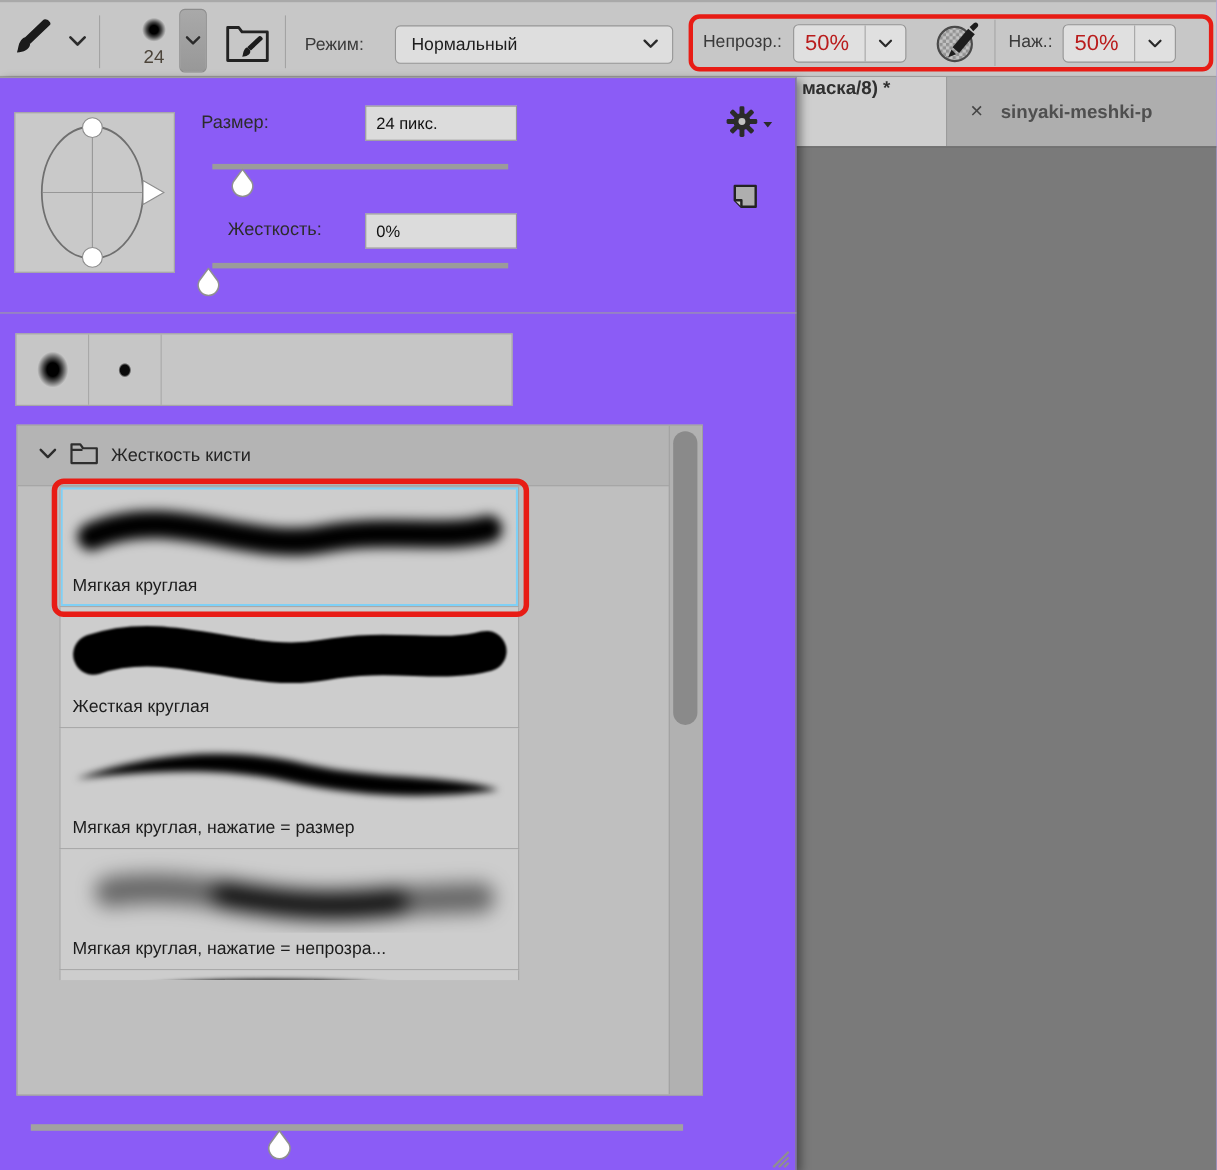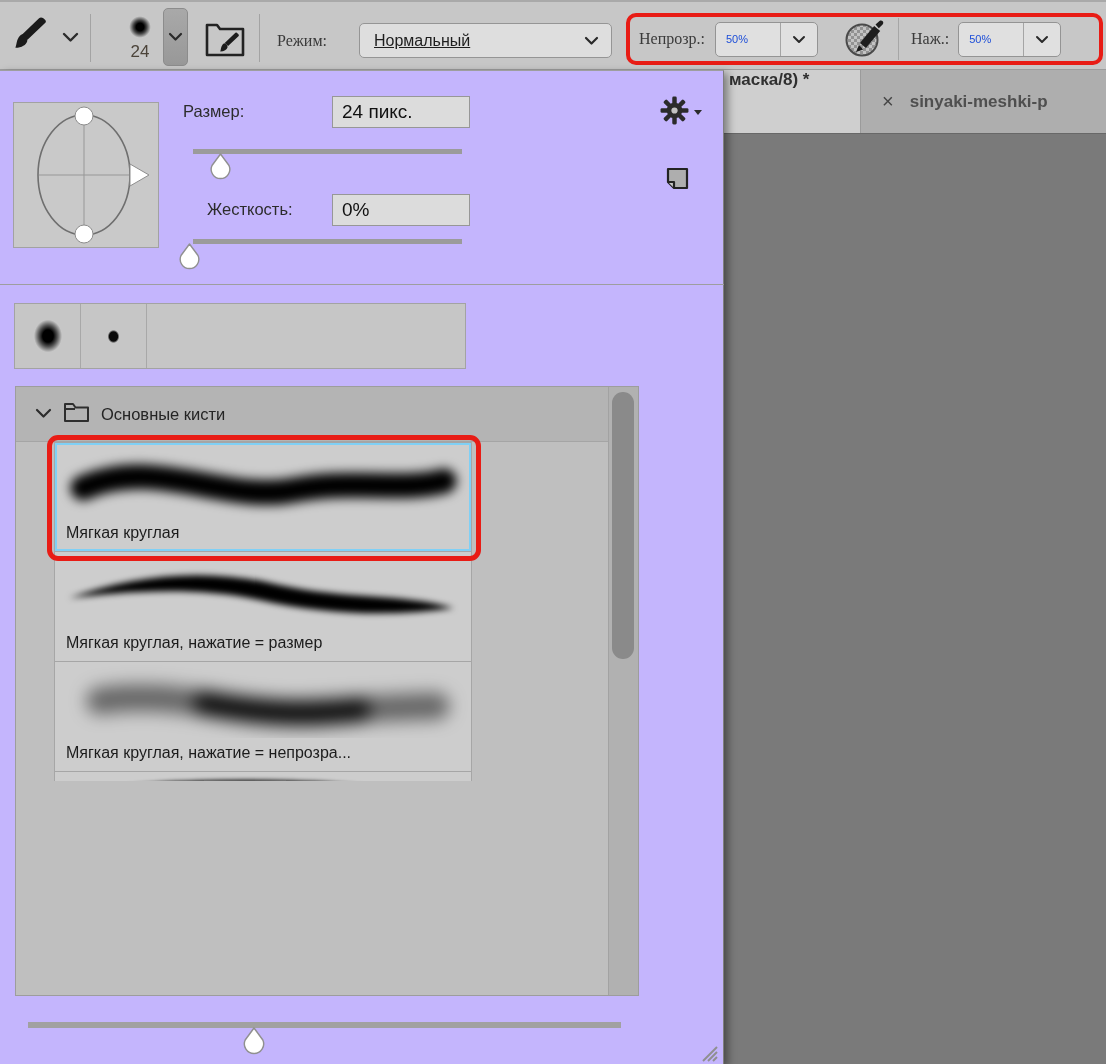--- a/index.html
+++ b/index.html
@@ -13,46 +13,46 @@
   .vsep { width:1px; background:#a3a3a3; }
   .chev { display:inline-block; }
   .tool-btn { display:flex; align-items:center; }
   #preset-dot { width:30px; height:30px;
     background:radial-gradient(closest-side, #000 26%, rgba(0,0,0,.65) 45%, rgba(0,0,0,0) 72%); }
   #preset-size { font-size:17px; color:#4c443a; text-align:center; }
   #preset-dd-btn { width:25px; height:58px; border-radius:5px; border:1px solid #8c8c8c;
     background:linear-gradient(#a9a9a9,#989898); display:flex; align-items:center; justify-content:center; }
   .field { background:#dedede; border:1.5px solid #959595; border-radius:4px; height:35px;
     display:flex; align-items:center; font-size:16px; color:#1d1d1d; }
-  #mode-select { width:253px; border-radius:5px; padding-left:14px; justify-content:space-between;text-decoration:underline; }
+  #mode-select { width:253px; border-radius:5px; padding-left:14px; justify-content:space-between; }
   #mode-select .chev { margin-right:12px; }
   #toolbar-red-box { left:626px; top:11px; width:477px; height:52px;
     border:4px solid #e81c15; border-radius:10px; display:flex; align-items:center; padding:0 9px; }
   .mini-group { display:flex; height:35px; border:1.5px solid #949494; border-radius:5px; background:#e0e0e0; overflow:hidden; }
-  .mini-val { width:64px; display:flex; align-items:center; padding-left:10px; font-size:11px; color:#1d4ed8; }
+  .mini-val { width:64px; display:flex; align-items:center; padding-left:10px; font-size:20px; color:#b91c1c; }
   .mini-chev { width:37px; border-left:1px solid #a5a5a5; display:flex; align-items:center; justify-content:center; }
-  .bar-label { font-size:16px; color:#3a3a3a; white-space:nowrap;font-family:Liberation Serif, serif; }
+  .bar-label { font-size:16px; color:#3a3a3a; white-space:nowrap; }
 
   
   #tab-bar { left:724px; top:70px; width:382px; height:63px; display:flex; overflow:hidden; }
   #tab-active { width:136px; background:#cfcfcf; display:flex; align-items:flex-start; overflow:hidden;
     font-size:17px; font-weight:bold; color:#303030; padding-left:5px; white-space:nowrap; }
   #tab-inactive { flex:1; background:#aeaeae; border-left:1px solid #9b9b9b; display:flex; align-items:center;
     gap:16px; padding-left:21px; font-size:17px; font-weight:bold; color:#4f4f4f; white-space:nowrap; overflow:hidden; }
   #tab-inactive .close { font-size:20px; font-weight:normal; color:#454545; }
   #canvas-area { left:724px; top:133px; width:382px; height:931px; background:#7a7a7a; border-top:1px solid #686868; }
 
   
-  #brush-panel { left:0; top:70px; width:724px; height:994px; background:#c4b5fd;
+  #brush-panel { left:0; top:70px; width:724px; height:994px; background:#8b5cf6;
     border-top:1px solid #9e9e9e; border-right:1px solid #7f7f7f;
     box-shadow:4px 3px 8px rgba(0,0,0,.40); }
   #tip-preview { left:13px; top:31px; width:146px; height:146px; background:#c9c9c9; border:1px solid #a2a2a2; }
   .pn-label { font-size:16.5px; color:#2c2c2c; }
   .pn-field { left:332px; width:138px; height:32px; background:#dcdcdc; border:1px solid #979797;
-    display:flex; align-items:center; padding-left:9px; font-size:19px; color:#111; }
+    display:flex; align-items:center; padding-left:9px; font-size:15px; color:#111; }
   .slider-track { height:5px; background:#9b9b9b; }
   .slider-thumb { width:23px; height:27px; }
   #panel-divider { left:0; top:213px; width:724px; height:1px; background:#9e9e9e; }
 
   #recent-strip { left:14px; top:232px; width:452px; height:66px; background:#c6c6c6; border:1px solid #a3a3a3; display:flex; }
   .recent-cell { width:66px; height:100%; border-right:1px solid #a8a8a8; display:flex; align-items:center; justify-content:center; }
   .dot-soft { width:38px; height:44px; background:radial-gradient(closest-side,#000 28%, rgba(0,0,0,.6) 48%, rgba(0,0,0,0) 74%); }
   .dot-hard { width:15px; height:17px; border-radius:50%;
     background:radial-gradient(closest-side,#0a0a0a 55%, rgba(0,0,0,0) 78%); }
 
@@ -286,33 +286,39 @@
         <svg width="17" height="11" viewBox="0 0 17 11">
             <polyline points="2,2 8.5,8.5 15,2" fill="none" stroke="#2c2c2c" stroke-width="2.2" stroke-linecap="round" stroke-linejoin="round"></polyline>
           </svg>
       </span>
       <span>
         <svg width="27" height="22" viewBox="0 0 27 22">
           <path d="M2 3 h8 l2.5 3.5 H25 V20 H2 z" fill="#b4b4b4" stroke="#2e2e2e" stroke-width="2" stroke-linejoin="round"></path>
           <line x1="2" y1="8" x2="12" y2="8" stroke="#2e2e2e" stroke-width="2"></line>
         </svg>
       </span>
-      <span class="pn-label">Основные кисти</span>
+      <span class="pn-label">Жесткость кисти</span>
     </div>
 
     <div id="items-col">
 
       <div class="brush-item first selected">
         <svg class="stroke-svg" viewBox="0 0 417 72">
           <path d="M28 42 C 100 10, 170 58, 240 44 C 300 33, 348 46, 390 35" fill="none" stroke="#000" stroke-width="25" stroke-linecap="round" filter="url(#b5)"></path>
         </svg>
         <span class="brush-label">Мягкая круглая</span>
         <div id="red-item-box"></div>
       </div>
 
+      <div class="brush-item">
+        <svg class="stroke-svg" viewBox="0 0 417 72">
+          <path d="M30 40 C 100 16, 170 58, 240 45 C 300 34, 348 48, 388 37" fill="none" stroke="#000" stroke-width="37" stroke-linecap="round" filter="url(#b1)"></path>
+        </svg>
+        <span class="brush-label">Жесткая круглая</span>
+      </div>
 
       <div class="brush-item">
         <svg class="stroke-svg" viewBox="0 0 417 72">
           <path d="M14 43 C 80 20, 150 12, 225 30 C 295 45, 345 38, 400 53 C 338 62, 272 60, 205 45 C 135 30, 62 38, 14 43 Z" fill="#000" filter="url(#b3)"></path>
         </svg>
         <span class="brush-label">Мягкая круглая, нажатие = размер</span>
       </div>
 
 
       <div class="brush-item">

